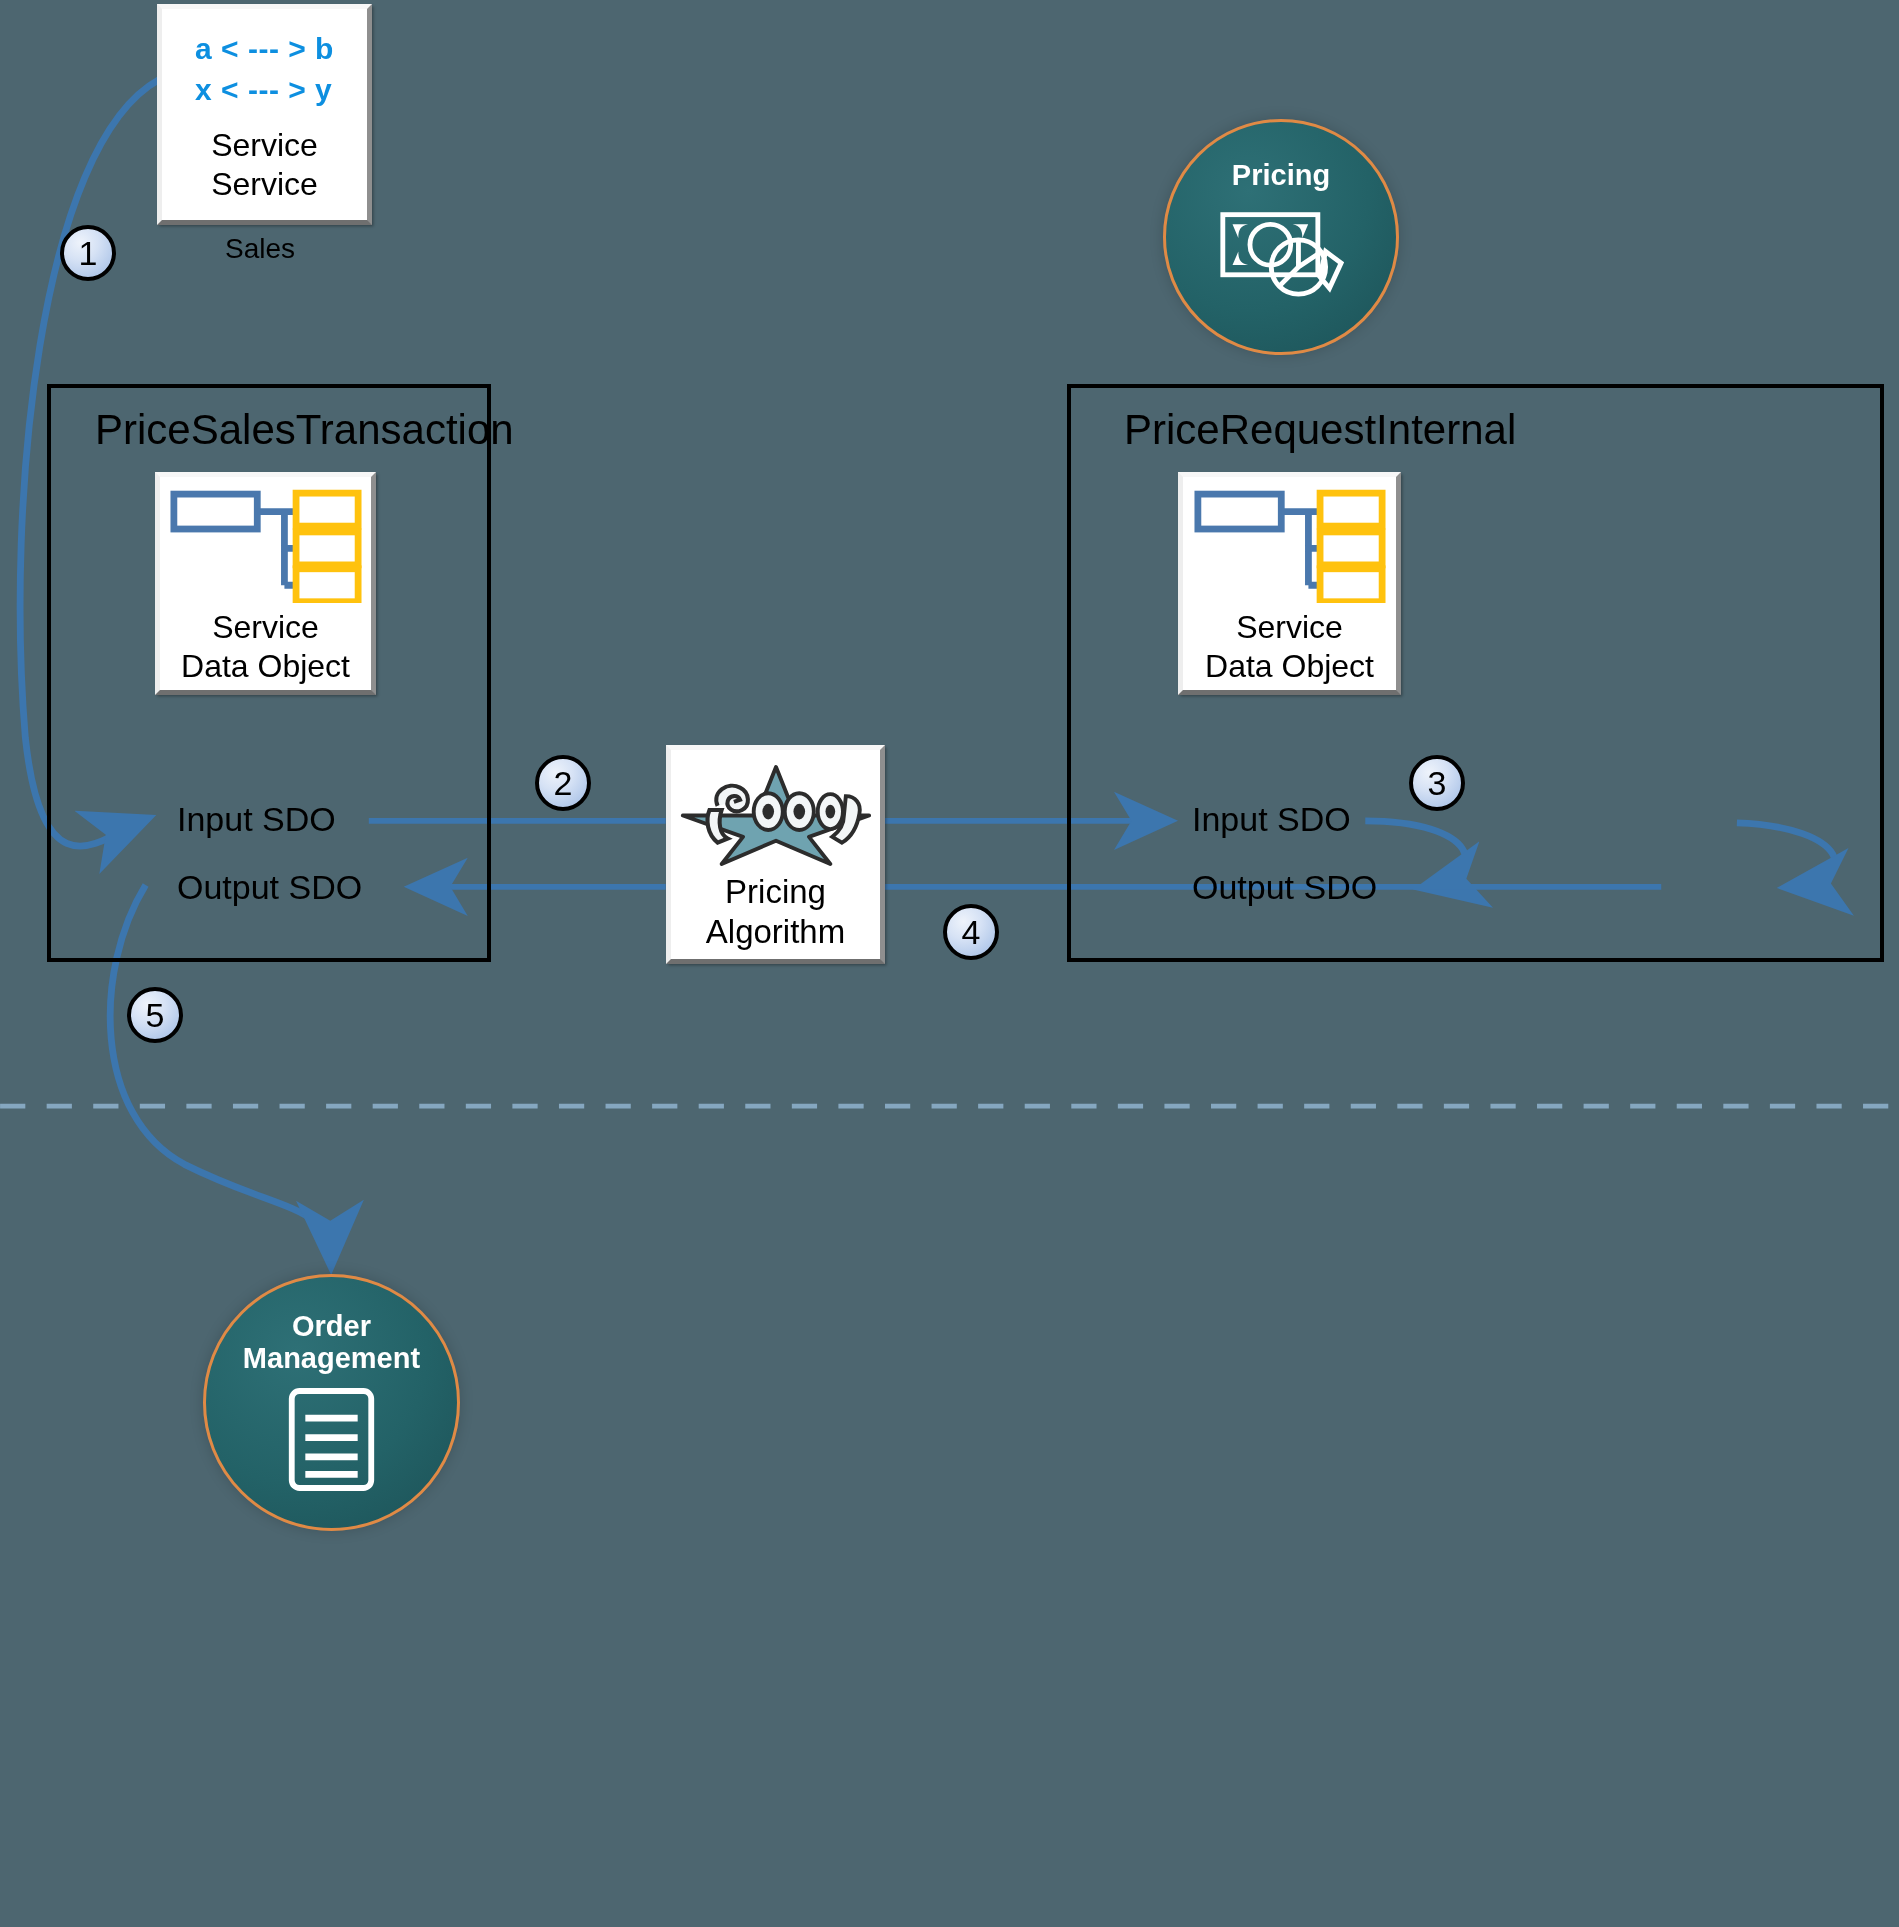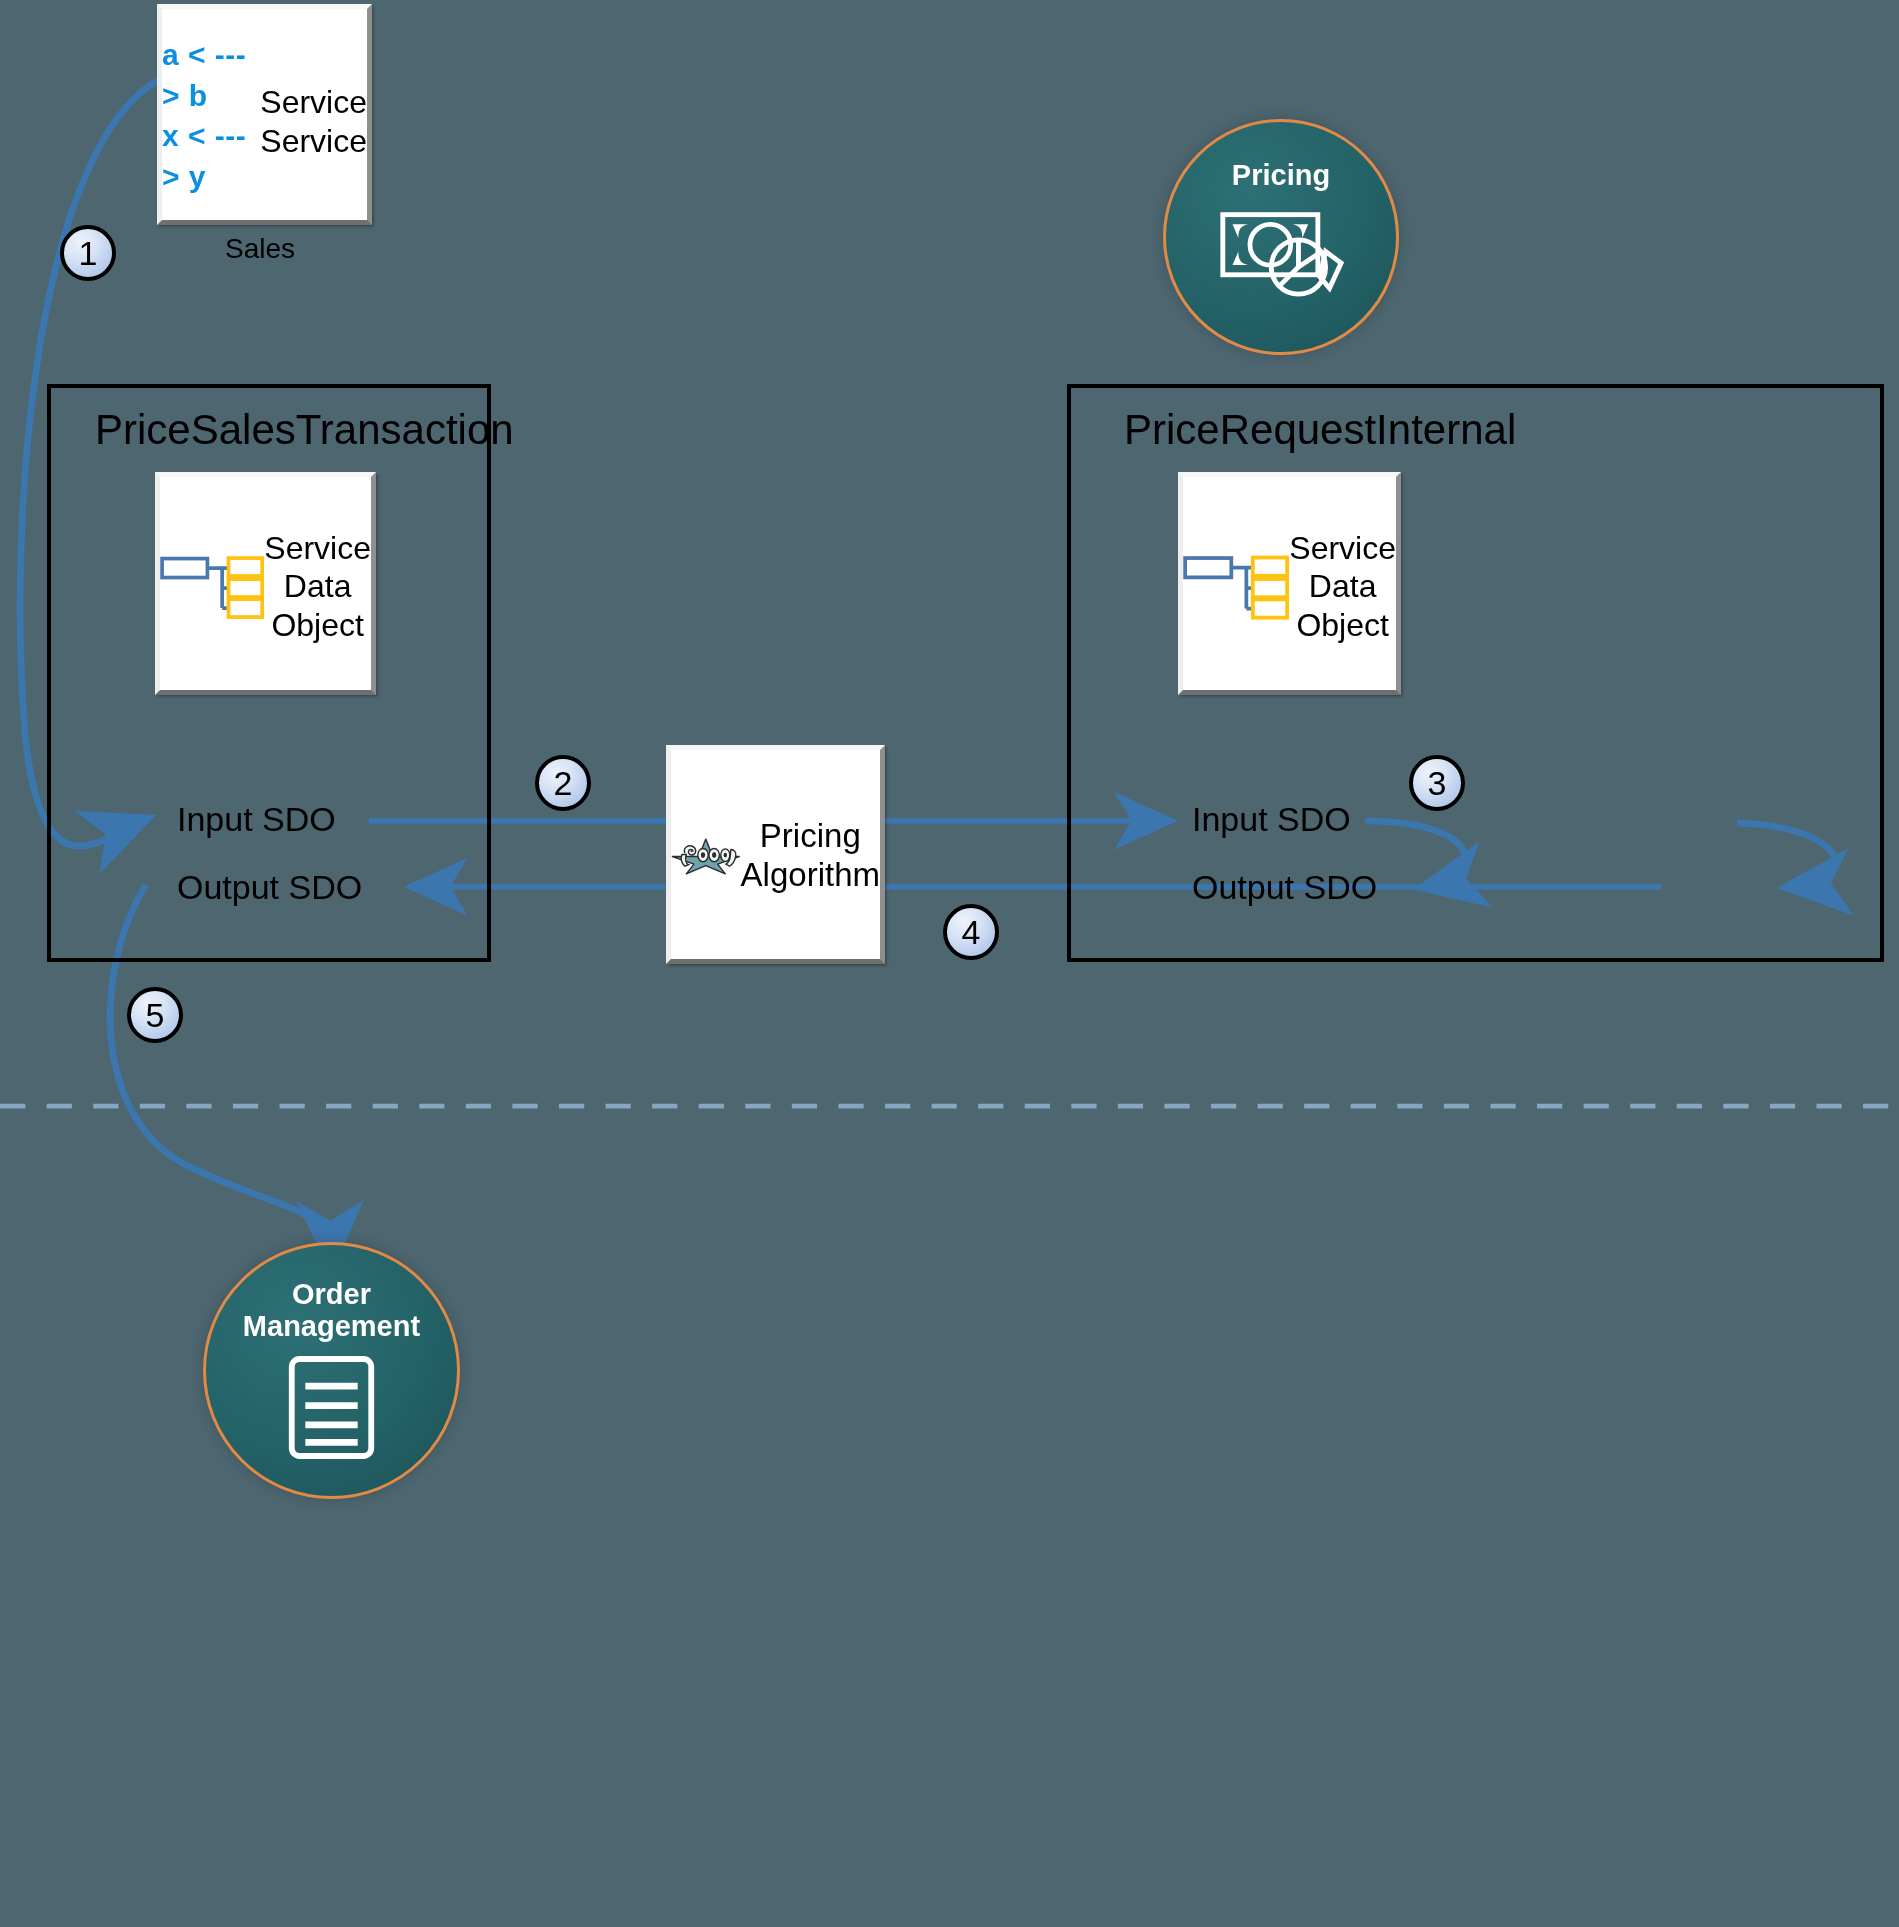--- a/index.html
+++ b/index.html
@@ -23,21 +23,21 @@
     border-left:5.8px solid #eeeeee;
     border-right:5.8px solid #8f8f8f;
     border-bottom:5.8px solid #6f6f6f;
     box-sizing:border-box;
     display:flex;flex-direction:column;align-items:center;justify-content:flex-start;
     box-shadow:1.9px 1.9px 2.9px rgba(0,0,0,.35);
   }
   .bevel .inner{
     background:#ffffff;
     width:100%;height:100%;
-    display:flex;flex-direction:row;align-items:center;justify-content:center;
+    display:flex;flex-direction:column;align-items:center;justify-content:center;
     box-sizing:border-box;
   }
 
   
   #service-mapping{left:157px;top:3.9px;width:215px;height:221px;}
   .map-lines{color:#0d8fe0;font-weight:bold;font-size:30px;line-height:1.35;letter-spacing:0.5px;margin-top:3.9px;}
   .box-caption{color:#000;font-size:32px;line-height:1.22;text-align:center;margin-top:15.5px;}
 
   .plain-label{position:absolute;color:#000;font-size:28px;white-space:nowrap;}
   #sales-label{left:225px;top:233px;}
@@ -87,21 +87,21 @@
   
   .domain-circle{
     position:absolute;border-radius:50%;
     background:radial-gradient(circle at 36% 30%,#2e7076 0%,#236267 55%,#1c5156 100%);
     border:3.9px solid #e08a45;
     box-sizing:border-box;
     display:flex;flex-direction:column;align-items:center;
     box-shadow:0 0 13.6px rgba(0,0,0,.18);
   }
   #pricing-node{left:1163px;top:119px;width:236px;height:236px;}
-  #order-management-node{left:203px;top:1242px;width:257px;height:257px;}
+  #order-management-node{left:203px;top:1274px;width:257px;height:257px;}
   .domain-title{color:#fff;font-weight:bold;font-size:29px;text-align:center;line-height:1.12;}
   #pricing-node .domain-title{margin-top:37px;}
   #order-management-node .domain-title{margin-top:33px;}
   .domain-icon{margin-top:9.7px;}
 </style>
 </head>
 <body>
 
 <div class="canvas">
 

